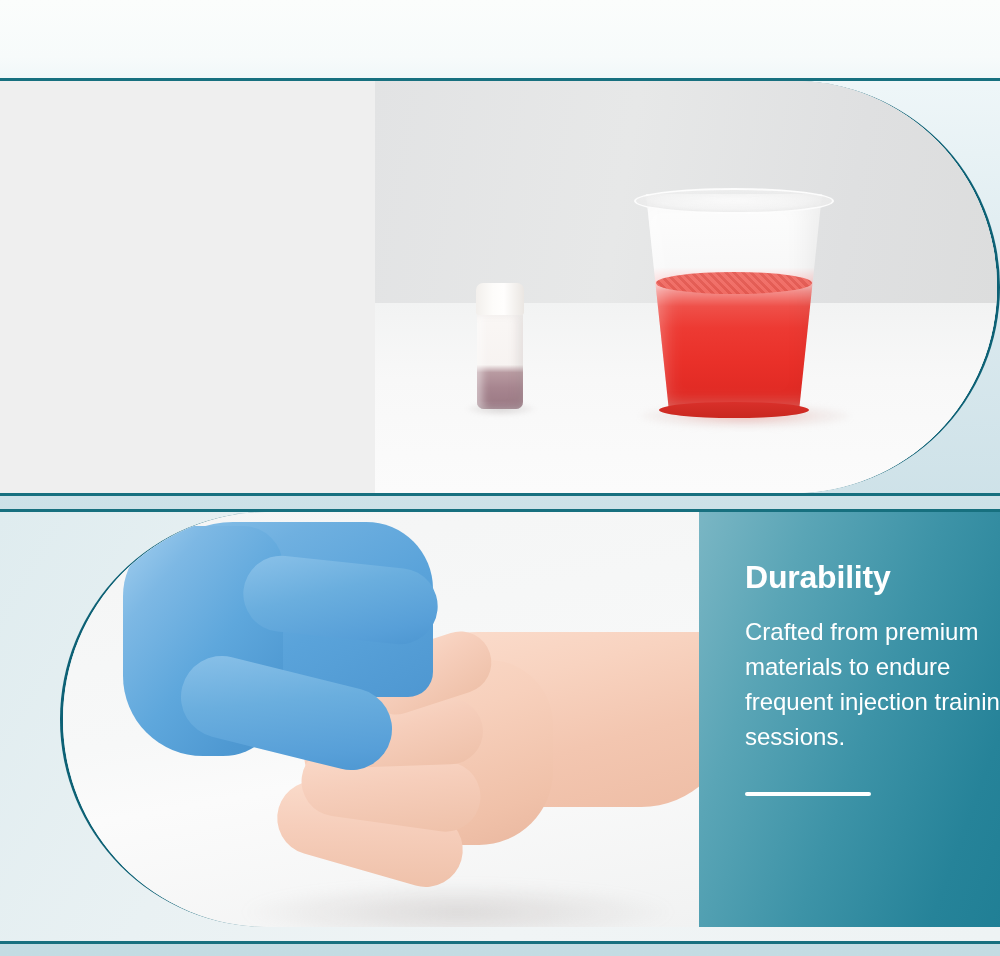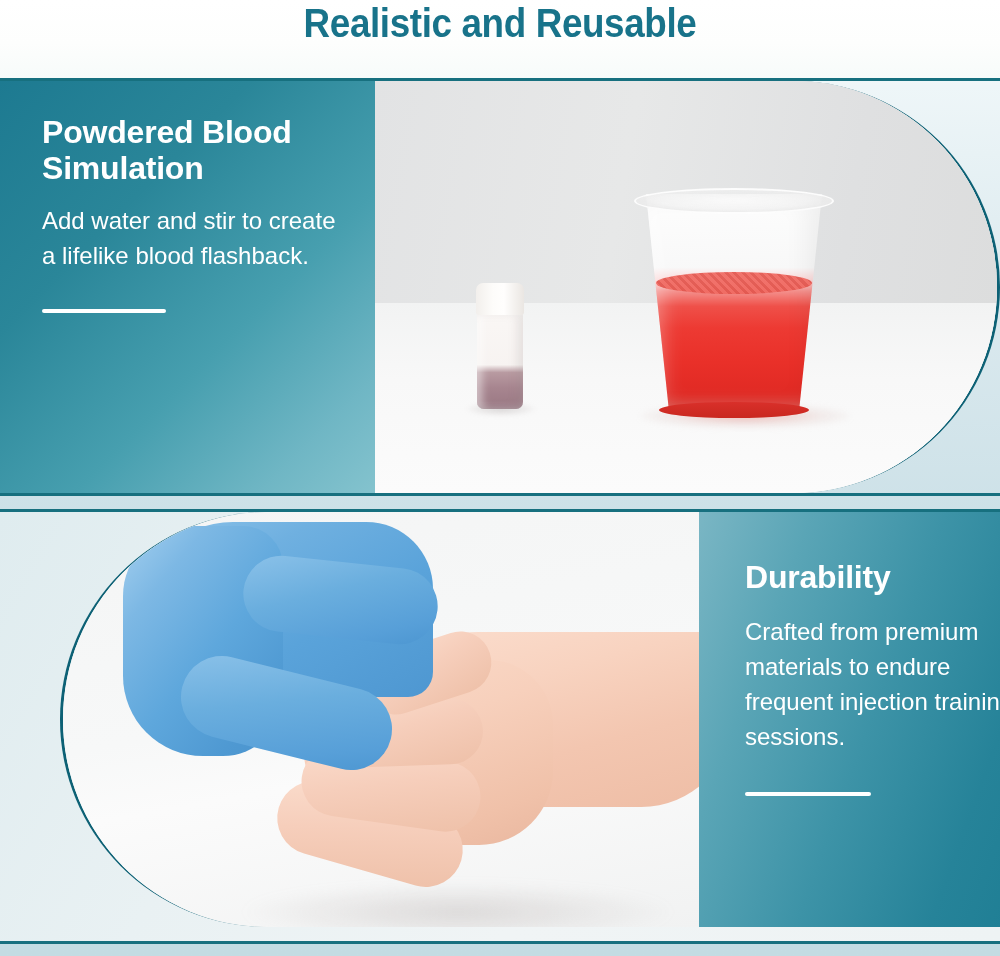--- a/index.html
+++ b/index.html
@@ -323,23 +323,20 @@
     width: 300px;
   }
   #bottom-copy .panel-body { margin-top: 18px; }
   #bottom-copy .rule { width: 126px; margin-top: 38px; }
 </style>
 </head>
 <body>
 
 <div id="page">
 
-  <div id="headline-bar">
-    <div id="headline">Realistic and Reusable</div>
-  </div>
 
   <div id="top-section">
     <div id="top-card">
 
       <div id="top-photo">
         <div class="backwall"></div>
         <div class="table"></div>
 
         <div class="cup">
           <div class="shadow"></div>
@@ -349,27 +346,20 @@
           <div class="rim"></div>
         </div>
 
         <div class="vial">
           <div class="shadow"></div>
           <div class="tube"></div>
           <div class="cap"></div>
         </div>
       </div>
 
-      <div id="top-text-panel">
-        <div id="top-copy">
-          <div class="panel-heading">Powdered Blood Simulation</div>
-          <div class="panel-body">Add water and stir to create a lifelike blood flashback.</div>
-          <div class="rule"></div>
-        </div>
-      </div>
 
     </div>
   </div>
 
   <div id="bottom-section">
     <div id="bottom-card">
 
       <div id="bottom-photo">
 
         <div class="hand">

